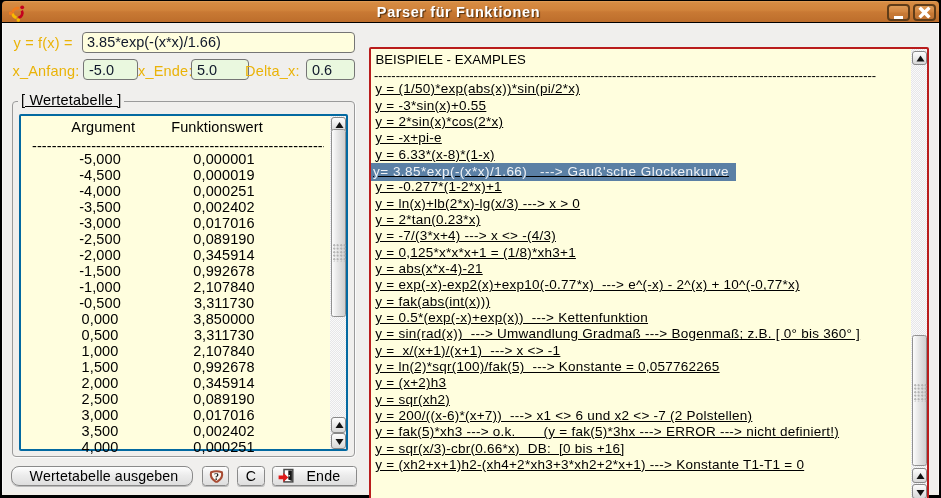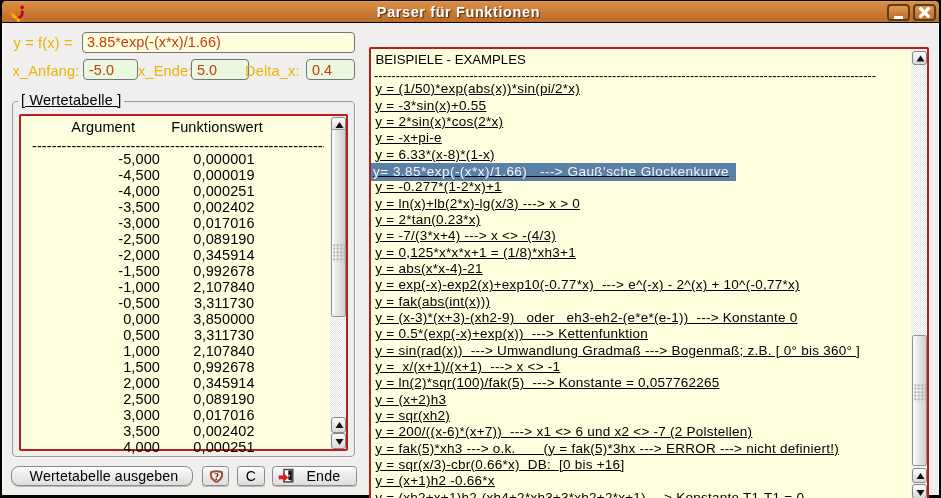--- a/index.html
+++ b/index.html
@@ -9,26 +9,26 @@
 #titlebar { position:absolute; left:2px; top:1px; width:937px; height:21px;
   background:linear-gradient(180deg,#e2a05b 0%,#d68b42 8%,#d0823a 45%,#c97934 52%,#c37430 75%,#bd6d2b 100%);
   border-radius:4px 4px 0 0; }
 #title { position:absolute; left:0; right:24px; top:2.5px; text-align:center; font-size:14.5px; letter-spacing:0.6px; font-weight:bold; color:#fff; text-shadow:1.2px 1.2px 1px #53300f; }
 #bg { position:absolute; left:2px; top:23px; width:937px; height:469px; background:#f0efed;
   border-left:1px solid #f8f8f6; border-right:1px solid #f8f8f6; }
 #bg2 { position:absolute; left:2px; top:492px; width:937px; height:3px; background:#f2efe9; }
 .tbtn { position:absolute; top:2.5px; width:23px; height:17.5px; border:2px solid #5f3c18; border-radius:4px;
   background:linear-gradient(180deg,#dc9a55 0%,#d28540 45%,#c87a35 55%,#c07231 100%); }
 .lbl { position:absolute; color:#eab308; font-size:14.5px; letter-spacing:0.2px; white-space:nowrap; }
-.field { position:absolute; border:1.5px solid #757575; border-radius:4px; font-size:14.5px; color:#c2410c; white-space:nowrap; }
+.field { position:absolute; border:1.5px solid #757575; border-radius:4px; font-size:14.5px; color:#0f172a; white-space:nowrap; }
 .yellow { background:#fffede; }
 .green { background:#eaf8df; }
 #grpframe { position:absolute; left:12px; top:101px; width:343px; height:356px; border:1px solid #9a9a9a; border-radius:4px; box-shadow:0 1px 0 #fbfbfb, 1px 0 0 #fbfbfb; }
 #grplabel { position:absolute; left:18px; top:92px; background:#f0efed; padding:0 3px; font-size:14.5px; letter-spacing:0.2px;text-decoration:underline; }
-#tablebox { position:absolute; left:19px; top:114px; width:329px; height:337px; background:#fffede; border:2px solid #b91c1c; border-radius:2px; }
+#tablebox { position:absolute; left:19px; top:114px; width:329px; height:337px; background:#fffede; border:2px solid #0369a1; border-radius:2px; }
 #tabletext { position:absolute; left:0; top:3px; width:100%; font-size:14.5px; letter-spacing:0.1px; line-height:16px; color:#000; }
 .col { position:absolute; top:0; text-align:center; white-space:pre; }
 #dashrow1 { position:absolute; left:11px; top:18.5px; width:292px; overflow:hidden; white-space:nowrap; }
 .sbbtn { position:absolute; border:1px solid #888; border-radius:3px; background:linear-gradient(180deg,#fdfdfd,#d8d8d8); }
 .sbbtn svg { position:absolute; left:0; top:0; }
 .sbthumb { position:absolute; border:1px solid #919191; border-radius:2.5px; background:linear-gradient(90deg,#fcfcfc,#e8e8e8 40%,#cfcfcf); }
 .sbtrack { position:absolute; background:repeating-conic-gradient(#e6e6e8 0% 25%, #fafafa 0% 50%); background-size:2px 2px; }
 .grip { position:absolute; width:13px; height:18px;
   background-image:radial-gradient(circle at 1.2px 1.2px, #adadad 0.9px, rgba(0,0,0,0) 1.2px);
   background-size:3.5px 3.5px; }
@@ -68,29 +68,29 @@
   </div>
   <div id="bg"></div>
   <div id="bg2"></div>
   <div class="lbl" style="left:13.5px; top:35px;">y  =  f(x)  =</div>
   <div class="field yellow" style="left:82px; top:32px; width:273px; height:21px; padding:1px 0 0 4px;">3.85*exp(-(x*x)/1.66)</div>
   <div class="lbl" style="left:12.5px; top:63px;">x_Anfang:</div>
   <div class="field green" style="left:83px; top:59px; width:55px; height:21px; padding:1.5px 0 0 5px;">-5.0</div>
   <div class="lbl" style="left:138px; top:63px;">x_Ende:</div>
   <div class="field green" style="left:191px; top:59px; width:58px; height:21px; padding:1.5px 0 0 5px;">5.0</div>
   <div class="lbl" style="left:245px; top:63px;">Delta_x:</div>
-  <div class="field green" style="left:306px; top:59px; width:49px; height:21px; padding:1.5px 0 0 5px;">0.4</div>
+  <div class="field green" style="left:306px; top:59px; width:49px; height:21px; padding:1.5px 0 0 5px;">0.6</div>
 
   <div id="grpframe"></div>
   <div id="grplabel">[ Wertetabelle ]</div>
   <div id="tablebox">
     <div id="tabletext">
       <div class="col" style="left:0px; width:164.4px;">Argument</div>
       <div class="col" style="left:136px; width:120px;">Funktionswert</div>
-      <div class="col" style="left:19px; top:32px; width:120px;text-align:right;">-5,000
+      <div class="col" style="left:19px; top:32px; width:120px;">-5,000
 -4,500
 -4,000
 -3,500
 -3,000
 -2,500
 -2,000
 -1,500
 -1,000
 -0,500
 0,000
@@ -172,31 +172,29 @@
         <div>y = 6.33*(x-8)*(1-x)</div>
         <div><span class="hl">y= 3.85*exp(-(x*x)/1.66)   ---&gt; Gauß'sche Glockenkurve</span></div>
         <div>y = -0.277*(1-2*x)+1</div>
         <div>y = ln(x)+lb(2*x)-lg(x/3) ---&gt; x &gt; 0</div>
         <div>y = 2*tan(0.23*x)</div>
         <div>y = -7/(3*x+4) ---&gt; x &lt;&gt; -(4/3)</div>
         <div>y = 0,125*x*x*x+1 = (1/8)*xh3+1</div>
         <div>y = abs(x*x-4)-21</div>
         <div>y = exp(-x)-exp2(x)+exp10(-0.77*x)  ---&gt; e^(-x) - 2^(x) + 10^(-0,77*x)</div>
         <div>y = fak(abs(int(x)))</div>
-        <div>y = (x-3)*(x+3)-(xh2-9)   oder   eh3-eh2-(e*e*(e-1))  ---&gt; Konstante 0</div>
         <div>y = 0.5*(exp(-x)+exp(x))  ---&gt; Kettenfunktion</div>
         <div>y = sin(rad(x))  ---&gt; Umwandlung Gradmaß ---&gt; Bogenmaß; z.B. [ 0° bis 360° ]</div>
         <div>y =  x/(x+1)/(x+1)  ---&gt; x &lt;&gt; -1</div>
         <div>y = ln(2)*sqr(100)/fak(5)  ---&gt; Konstante = 0,057762265</div>
         <div>y = (x+2)h3</div>
         <div>y = sqr(xh2)</div>
         <div>y = 200/((x-6)*(x+7))  ---&gt; x1 &lt;&gt; 6 und x2 &lt;&gt; -7 (2 Polstellen)</div>
         <div>y = fak(5)*xh3 ---&gt; o.k.       (y = fak(5)*3hx ---&gt; ERROR ---&gt; nicht definiert!)</div>
         <div>y = sqr(x/3)-cbr(0.66*x)  DB:  [0 bis +16]</div>
-        <div>y = (x+1)h2 -0.66*x</div>
         <div>y = (xh2+x+1)h2-(xh4+2*xh3+3*xh2+2*x+1) ---&gt; Konstante T1-T1 = 0</div>
       </div>
     <div class="sbtrack" style="right:0; top:0; width:16px; height:451px;"></div>
     <div class="sbbtn" style="right:0.5px; top:2px; width:15px; height:14px;">
       <svg width="15" height="14">
           <path d="M 7.5 3.5 L 11.5 9.5 L 3.5 9.5 Z" fill="#111"></path>
         </svg>
     </div>
     <div class="sbthumb" style="right:0.5px; top:286px; width:15px; height:131px;">
       <div class="grip" style="left:1px; top:47.5px;"></div>

